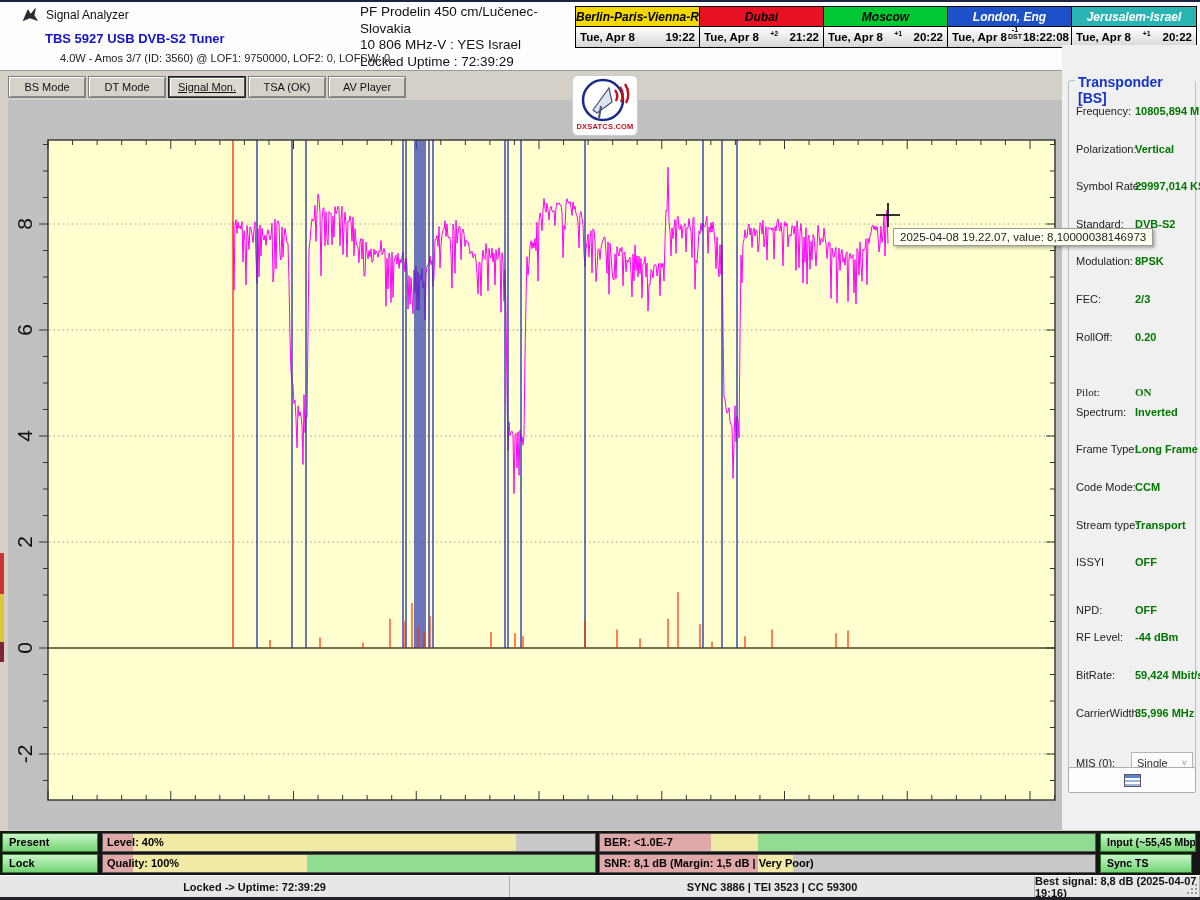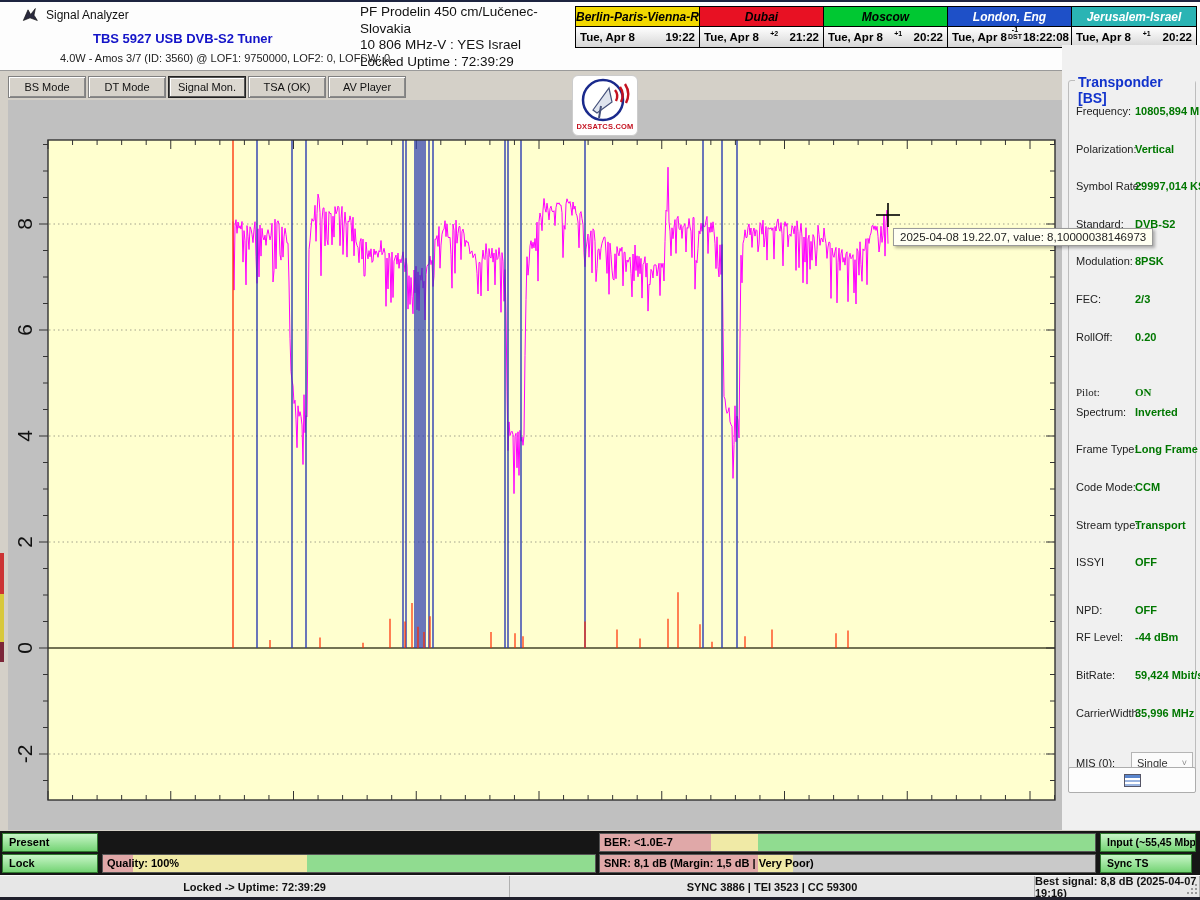--- a/index.html
+++ b/index.html
@@ -3,39 +3,39 @@
 <meta charset="utf-8">
 <style>
   html,body{margin:0;padding:0;background:#888;}
   *{box-sizing:border-box;}
   .screen{position:relative;width:1200px;height:900px;background:#d4d0c8;
           font-family:"Liberation Sans",sans-serif;overflow:hidden;}
   
   .header{position:absolute;left:0;top:0;width:1200px;height:70px;background:#fdfdfd;border-top:2px solid #1d2440;}
   .titlebar{position:absolute;left:22px;top:5px;display:flex;align-items:center;gap:8px;}
   .titlebar .t{font-size:12px;color:#111;}
-  .tuner-title{position:absolute;left:45px;top:29px;font-size:13px;font-weight:bold;color:#1414c8;margin-left:48px;}
+  .tuner-title{position:absolute;left:45px;top:29px;font-size:13px;font-weight:bold;color:#1414c8;}
   .tuner-sub{position:absolute;left:60px;top:50px;font-size:11px;color:#222;}
   .site-block{position:absolute;left:360px;top:2px;width:215px;font-size:13.5px;color:#111;line-height:16.5px;}
   
   .clocks{position:absolute;left:575px;top:4px;display:flex;border:1px solid #000;}
   .clock{width:124px;border-right:1px solid #000;}
   .clock:last-child{border-right:none;}
   .clock .name{height:20px;font-size:12px;font-weight:bold;font-style:italic;text-align:center;line-height:20px;
                border-bottom:1px solid #000;white-space:nowrap;overflow:hidden;}
   .clock .row{height:20px;background:linear-gradient(#ffffff,#d6d6d6);display:flex;align-items:center;
               justify-content:space-between;padding:0 4px;font-size:11.5px;font-weight:bold;color:#000;white-space:nowrap;}
   .clock .off{font-size:7px;line-height:7px;text-align:center;margin:0 1px;transform:translateY(-4px);}
   .dolphin{position:absolute;left:1166px;top:46px;}
   
   .tab-strip{position:absolute;left:0;top:70px;width:1062px;height:30px;background:#d4d0c8;border-top:1px solid #9a9a9a;}
   .tabs{position:absolute;left:8px;top:76px;display:flex;gap:2px;}
   .tab{width:78px;height:22px;font-size:11px;color:#111;background:#d6d2ca;text-align:center;line-height:20px;
        border:1px solid #808080;box-shadow:inset 1px 1px 0 #ffffff, inset -1px -1px 0 #8a8a8a;cursor:default;}
-  .tab.active{border:1px solid #222;box-shadow:inset 0 0 0 1px #555, inset 2px 2px 0 #fff;background:#dcd8d0;}
+  .tab.active{border:1px solid #222;box-shadow:inset 0 0 0 1px #555, inset 2px 2px 0 #fff;background:#dcd8d0;text-decoration:underline;}
   
   .chart-wrap{position:absolute;left:8px;top:100px;width:1054px;height:730px;background:#c0c0c0;}
   .legend{position:absolute;left:42px;top:4px;display:flex;align-items:center;height:22px;gap:44px;}
   .legend .item{display:flex;align-items:center;gap:9px;}
   .legend .line{width:33px;height:0;border-top:2px solid #000;}
   .legend .lab{font-size:15px;color:#111;}
   .tooltip{position:absolute;padding:2px 6px;font-size:11.5px;color:#222;background:#fffff2;
            border:1px solid #9a9a9a;box-shadow:2px 2px 3px rgba(0,0,0,.3);white-space:nowrap;z-index:5;}
   
   .logo{position:absolute;left:572px;top:75px;width:66px;height:61px;background:#fff;border:1px solid #ccc;
@@ -444,20 +444,26 @@
         <rect x="0.5" y="0.5" width="16" height="12" fill="#fff" stroke="#556"></rect>
         <rect x="1" y="1" width="15" height="3" fill="#5a85cc"></rect>
         <rect x="1" y="6" width="15" height="2" fill="#9ab4e0"></rect>
         <rect x="1" y="10" width="15" height="2" fill="#9ab4e0"></rect>
       </svg>
     </div>
   </div>
 
   <div class="indicators" id="indicators">
       <div class="ind-btn" style="left: 2px; top: 2px; width: 96px;">Present</div>
+      <div class="bar" style="left: 102px; top: 2px; width: 494px;">
+        <div class="seg" style="width: 6%; background: rgb(224, 168, 168);"></div>
+        <div class="seg" style="width: 78%; background: rgb(240, 234, 166);"></div>
+        <div class="seg" style="width: 16%; background: rgb(201, 201, 201);"></div>
+        <div class="blabel">Level: 40%</div>
+      </div>
       <div class="bar" style="left: 599px; top: 2px; width: 497px;">
         <div class="seg" style="width: 22.5%; background: rgb(224, 168, 168);"></div>
         <div class="seg" style="width: 9.5%; background: rgb(240, 234, 166);"></div>
         <div class="seg" style="width: 68%; background: rgb(144, 220, 144);"></div>
         <div class="blabel">BER: &lt;1.0E-7</div>
       </div>
       <div class="ind-btn" style="left: 1100px; top: 2px; width: 96px; font-size: 10.5px;">Input (~55,45 Mbps)</div>
       <div class="ind-btn" style="left: 2px; top: 23px; width: 96px;">Lock</div>
       <div class="bar" style="left: 102px; top: 23px; width: 494px;">
         <div class="seg" style="width: 6%; background: rgb(224, 168, 168);"></div>

